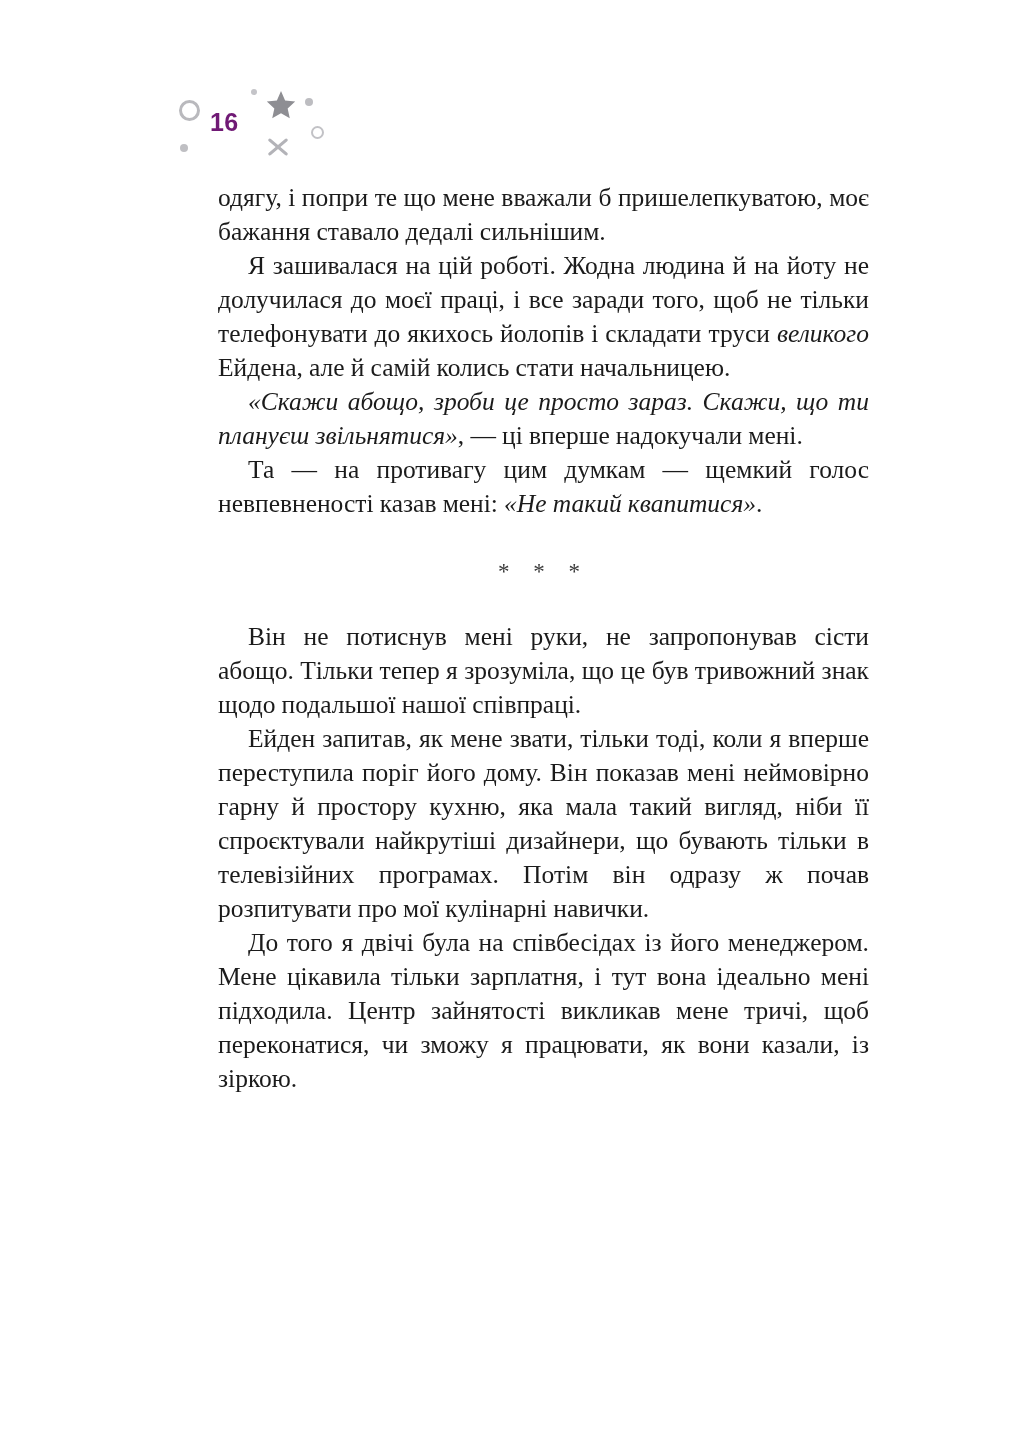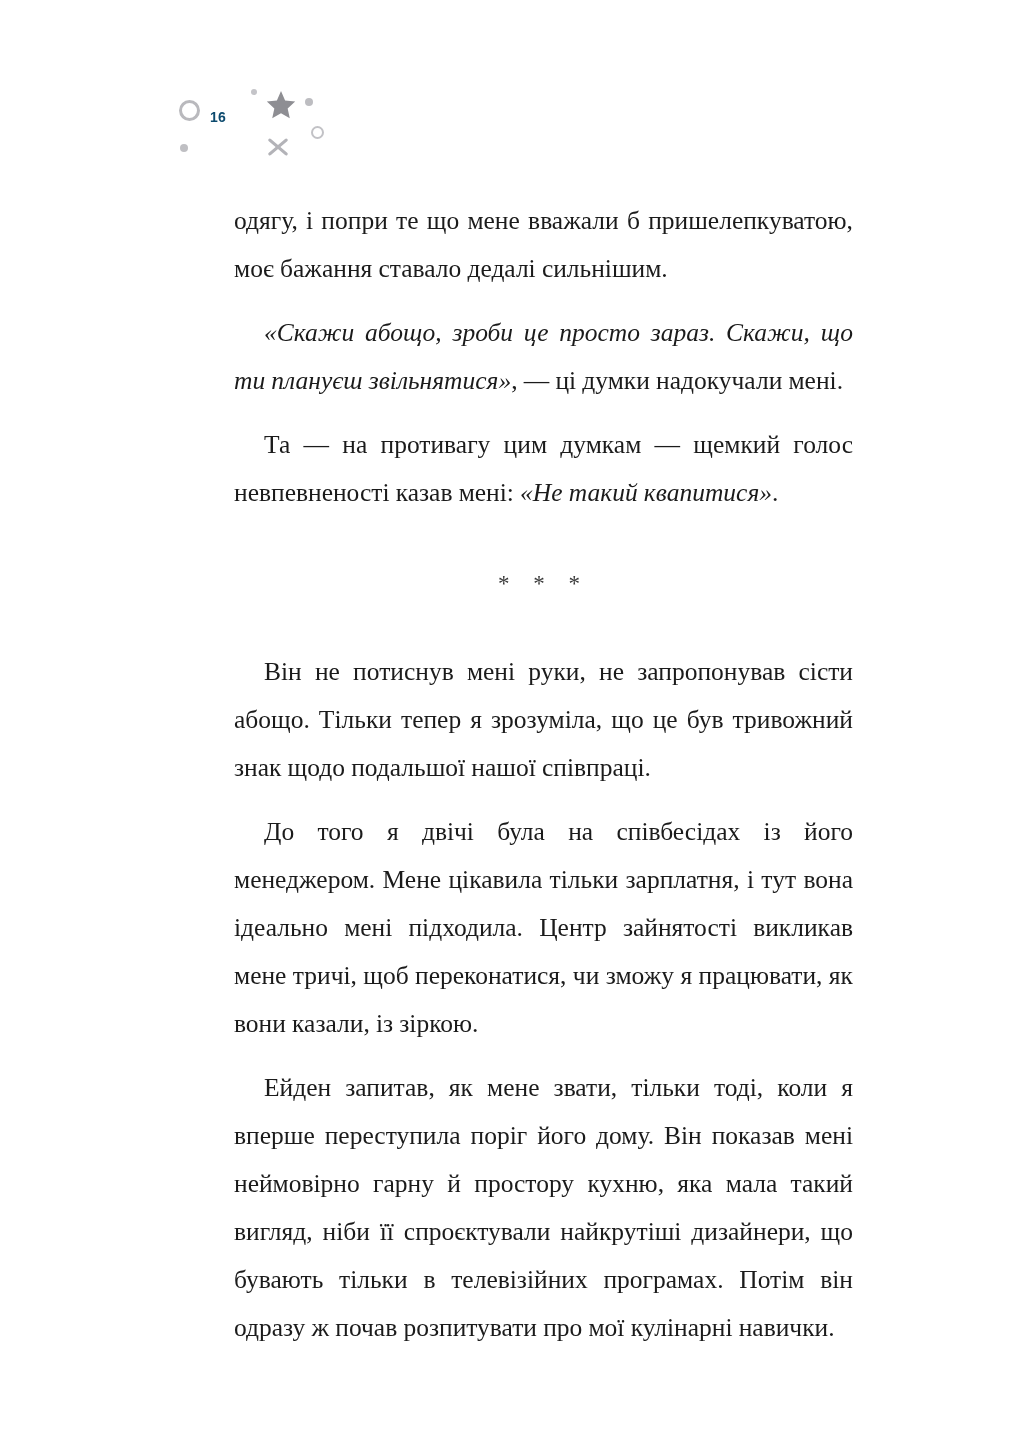--- a/index.html
+++ b/index.html
@@ -23,23 +23,23 @@
     left: 168px;
     top: 80px;
     width: 190px;
     height: 85px;
   }
   .folio-number {
     position: absolute;
     left: 42px;
     top: 30px;
     font-family: "Liberation Sans", "DejaVu Sans", sans-serif;
-    font-size: 14px;
+    font-size: 25px;
     font-weight: 700;
-    color: #0c4a6e;
+    color: #701a75;
     letter-spacing: 0.3px;
     line-height: 1;
   }
 
   
   .orn { position: absolute; }
 
   .orn-ring-large {
     left: 11px;
     top: 20px;
@@ -97,23 +97,23 @@
   .orn svg { display: block; width: 100%; height: 100%; }
 
   
   .textblock {
     position: absolute;
     left: 218px;
     top: 181px;
     width: 651px;
   }
   p.para {
-    margin: 16px;
+    margin: 0;
     font-size: 25.5px;
-    line-height: 48px;
+    line-height: 34px;
     color: #1b1b1b;
     text-align: justify;
     text-indent: 30px;
     hyphens: manual;
     -webkit-hyphens: manual;
     word-spacing: -0.2px;
   }
   p.para.no-indent { text-indent: 0; }
   em { font-style: italic; }
 
@@ -156,29 +156,30 @@
       </svg>
     </div>
 
     <div class="folio-number">16</div>
   </div>
 
   <div class="textblock">
 
     <p class="para no-indent"><span>одягу, і попри те що мене вважали б пришелепкуватою, моє бажання ставало дедалі сильнішим.</span></p>
 
+    <p class="para"><span>Я зашивалася на цій роботі. Жодна людина й на йоту не долучилася до моєї праці, і все заради того, щоб не тільки телефонувати до якихось йолопів і складати труси </span><em>великого</em><span> Ейдена, але й самій колись стати начальницею.</span></p>
 
-    <p class="para"><em>«Скажи абощо, зроби це просто зараз. Скажи, що ти плануєш звільнятися»</em><span>, — ці думки надокучали мені.</span></p>
+    <p class="para"><em>«Скажи абощо, зроби це просто зараз. Скажи, що ти плануєш звільнятися»</em><span>, — ці вперше надокучали мені.</span></p>
 
     <p class="para"><span>Та — на противагу цим думкам — щемкий голос невпевненості казав мені: </span><em>«Не такий квапитися»</em><span>.</span></p>
 
     <p class="scene-break">* * *</p>
 
 
     <p class="para"><span>Він не потиснув мені руки, не запропонував сісти абощо. Тільки тепер я зрозуміла, що це був тривожний знак щодо подальшої нашої співпраці.</span></p>
 
+    <p class="para"><span>Ейден запитав, як мене звати, тільки тоді, коли я вперше переступила поріг його дому. Він показав мені неймовірно гарну й простору кухню, яка мала такий вигляд, ніби її спроєктували найкрутіші дизайнери, що бувають тільки в телевізійних програмах. Потім він одразу ж почав розпитувати про мої кулінарні навички.</span></p>
+
     <p class="para"><span>До того я двічі була на співбесідах із його менеджером. Мене цікавила тільки зарплатня, і тут вона ідеально мені підходила. Центр зайнятості викликав мене тричі, щоб переконатися, чи зможу я працювати, як вони казали, із зіркою.</span></p>
-
-    <p class="para"><span>Ейден запитав, як мене звати, тільки тоді, коли я вперше переступила поріг його дому. Він показав мені неймовірно гарну й простору кухню, яка мала такий вигляд, ніби її спроєктували найкрутіші дизайнери, що бувають тільки в телевізійних програмах. Потім він одразу ж почав розпитувати про мої кулінарні навички.</span></p>
 
 
   </div>
 </div>
 
 </body></html>

